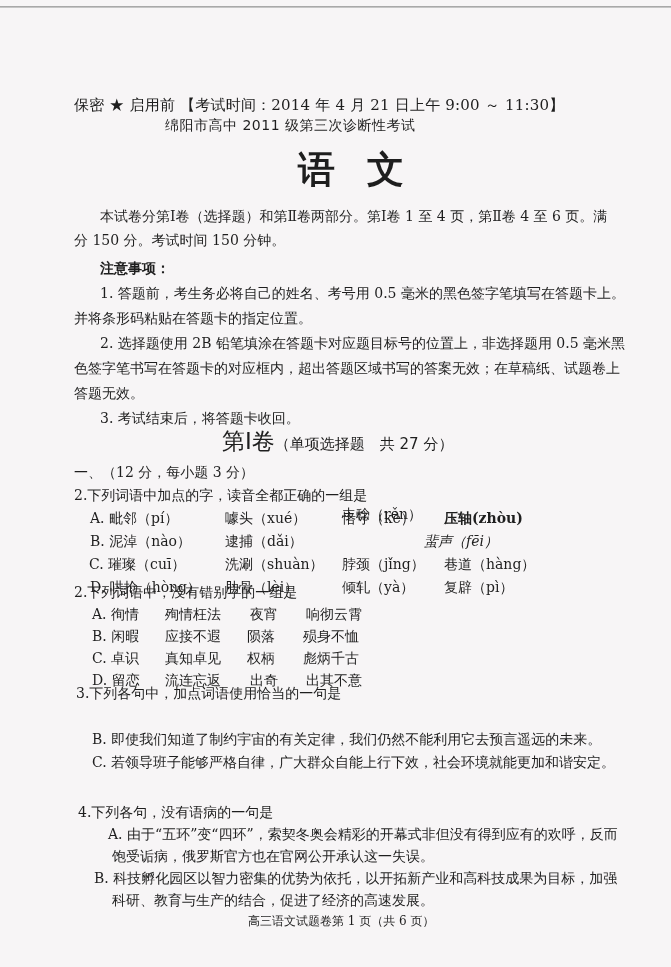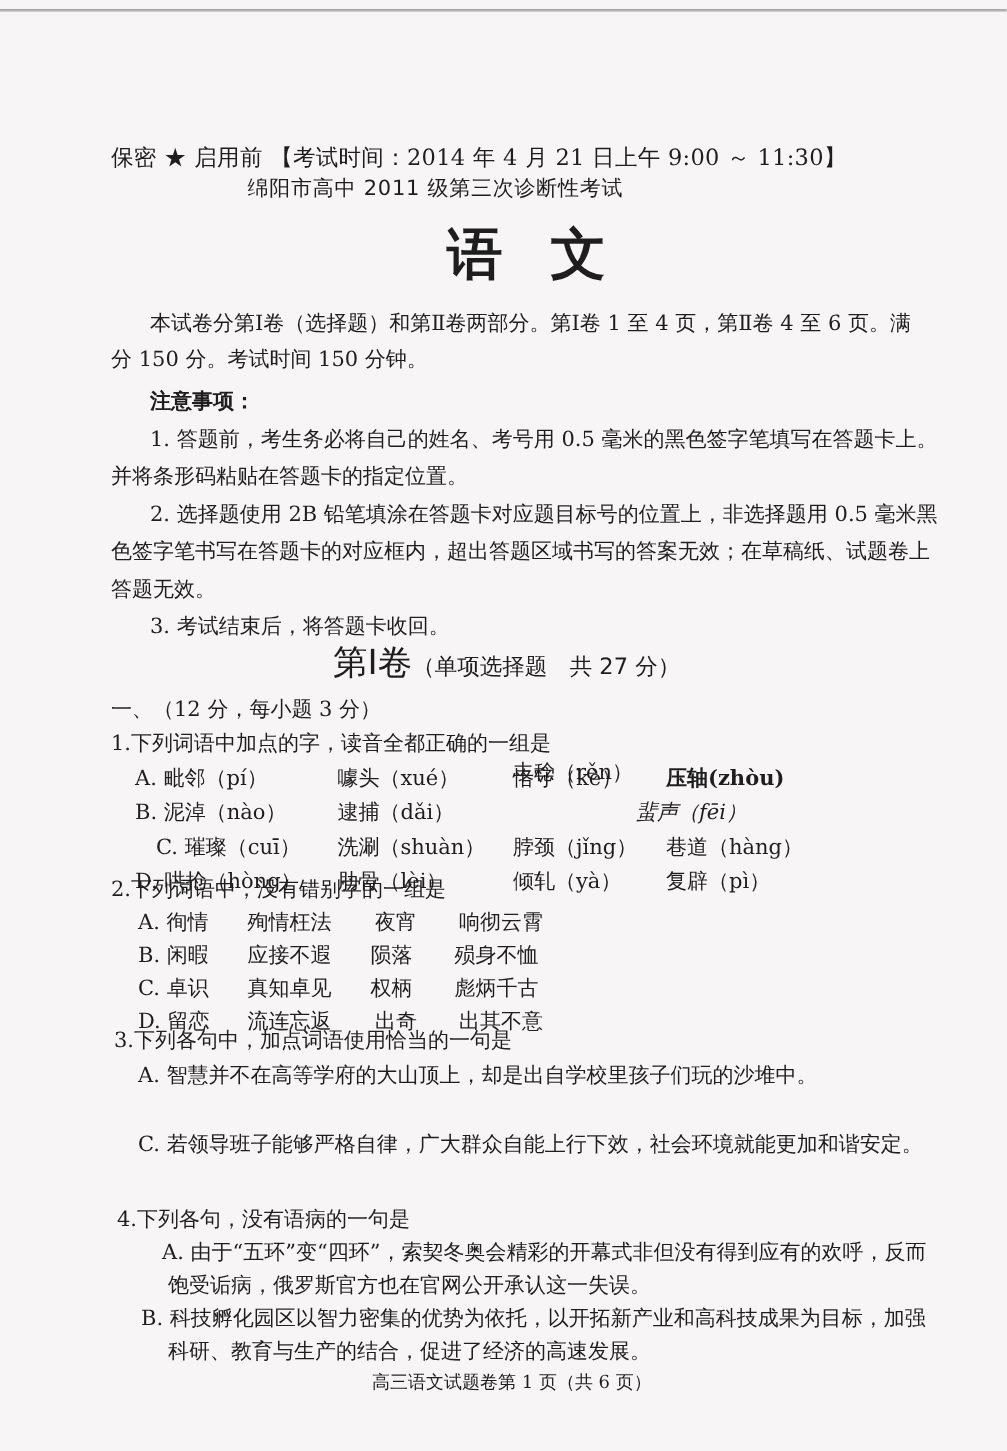--- a/index.html
+++ b/index.html
@@ -44,32 +44,32 @@
   <div class="abs para" style="left:74px;top:356px;">色签字笔书写在答题卡的对应框内，超出答题区域书写的答案无效；在草稿纸、试题卷上</div>
   <div class="abs para" style="left:74px;top:381px;text-align:center;">答题无效。</div>
   <div class="abs para" style="left:100px;top:406px;">3. 考试结束后，将答题卡收回。</div>
 
   <div class="abs sec-title" style="top:426px;">
     <span>第Ⅰ卷</span><span class="sec-sub">（单项选择题　共 27 分）</span>
   </div>
 
   <div class="abs t14" style="left:74px;top:464px;">一、（12 分，每小题 3 分）</div>
 
-  <div class="abs t14" style="left:74px;top:487px;">1.下列词语中加点的字，读音全都正确的一组是</div>
+  <div class="abs t14" style="left:74px;top:487px;">2.下列词语中加点的字，读音全都正确的一组是</div>
   <div class="abs opt" style="left:90px;top:510px;">A. 毗邻（pí）</div>
   <div class="abs opt" style="left:225px;top:510px;">噱头（xué）</div>
   <div class="abs opt" style="left:342px;top:510px;">恪守（kè）</div>
   <div class="abs opt" style="left:444px;top:510px;font-weight:bold;">压轴(zhòu)</div>
 
   <div class="abs opt" style="left:90px;top:533px;">B. 泥淖（nào）</div>
   <div class="abs opt" style="left:225px;top:533px;">逮捕（dǎi）</div>
   <div class="abs opt" style="left:342px;top:506px;">丰稔（rěn）</div>
   <div class="abs opt" style="left:424px;top:533px;font-style:italic;">蜚声（fēi）</div>
 
-  <div class="abs opt" style="left:104px;top:556px;">C. 璀璨（cuī）</div>
+  <div class="abs opt" style="left:89px;top:556px;">C. 璀璨（cuī）</div>
   <div class="abs opt" style="left:225px;top:556px;">洗涮（shuàn）</div>
   <div class="abs opt" style="left:342px;top:556px;">脖颈（jǐng）</div>
   <div class="abs opt" style="left:444px;top:556px;">巷道（hàng）</div>
 
   <div class="abs opt" style="left:90px;top:579px;">D. 哄抢（hòng）</div>
   <div class="abs opt" style="left:225px;top:579px;">肋骨（lèi）</div>
   <div class="abs opt" style="left:342px;top:579px;">倾轧（yà）</div>
   <div class="abs opt" style="left:444px;top:579px;">复辟（pì）</div>
 
   <div class="abs t14" style="left:74px;top:584px;">2.下列词语中，没有错别字的一组是</div>
@@ -87,21 +87,21 @@
   <div class="abs opt" style="left:165px;top:650px;">真知卓见</div>
   <div class="abs opt" style="left:247px;top:650px;">权柄</div>
   <div class="abs opt" style="left:303px;top:650px;">彪炳千古</div>
 
   <div class="abs opt" style="left:92px;top:672px;">D. 留恋</div>
   <div class="abs opt" style="left:165px;top:672px;">流连忘返</div>
   <div class="abs opt" style="left:250px;top:672px;">出奇</div>
   <div class="abs opt" style="left:306px;top:672px;">出其不意</div>
 
   <div class="abs t14" style="left:76px;top:685px;">3.下列各句中，加点词语使用恰当的一句是</div>
-  <div class="abs opt" style="left:92px;top:708px;">A. 智慧并不在高等学府的大山顶上，却是出自学校里孩子们玩的沙堆中。</div>
+  <div class="abs opt" style="left:92px;top:731px;">B. 即使我们知道了制约宇宙的有关定律，我们仍然不能利用它去预言遥远的未来。</div>
   <div class="abs opt" style="left:92px;top:754px;">C. 若领导班子能够严格自律，广大群众自能上行下效，社会环境就能更加和谐安定。</div>
 
   <div class="abs t14" style="left:78px;top:804px;">4.下列各句，没有语病的一句是</div>
   <div class="abs opt" style="left:108px;top:826px;">A. 由于“五环”变“四环”，索契冬奥会精彩的开幕式非但没有得到应有的欢呼，反而</div>
   <div class="abs opt" style="left:112px;top:848px;">饱受诟病，俄罗斯官方也在官网公开承认这一失误。</div>
   <div class="abs opt" style="left:112px;top:892px;">科研、教育与生产的结合，促进了经济的高速发展。</div>
   <div class="abs opt" style="left:94px;top:870px;">B. 科技孵化园区以智力密集的优势为依托，以开拓新产业和高科技成果为目标，加强</div>
 
   <div class="abs footer">高三语文试题卷第 1 页（共 6 页）</div>
 </div>

